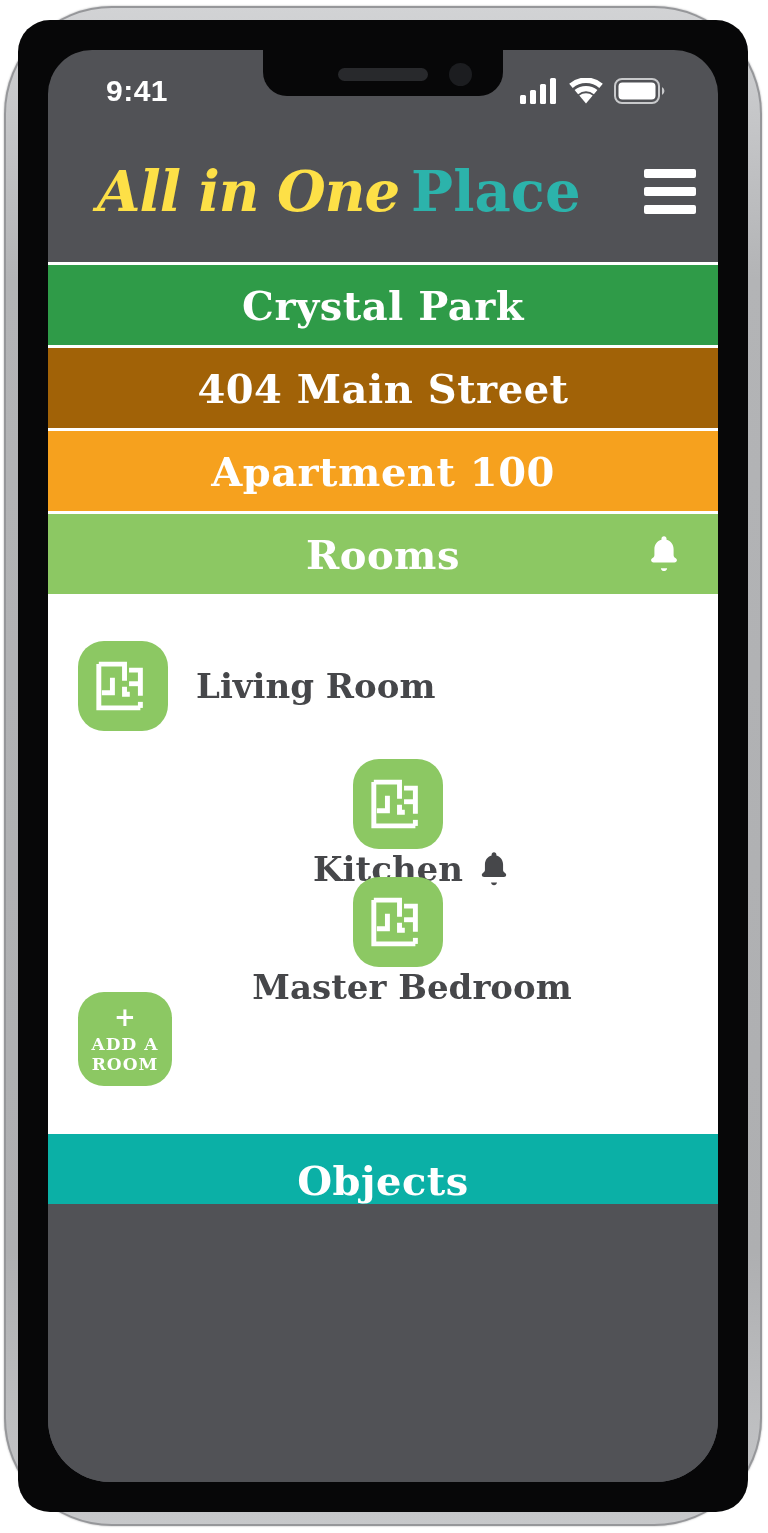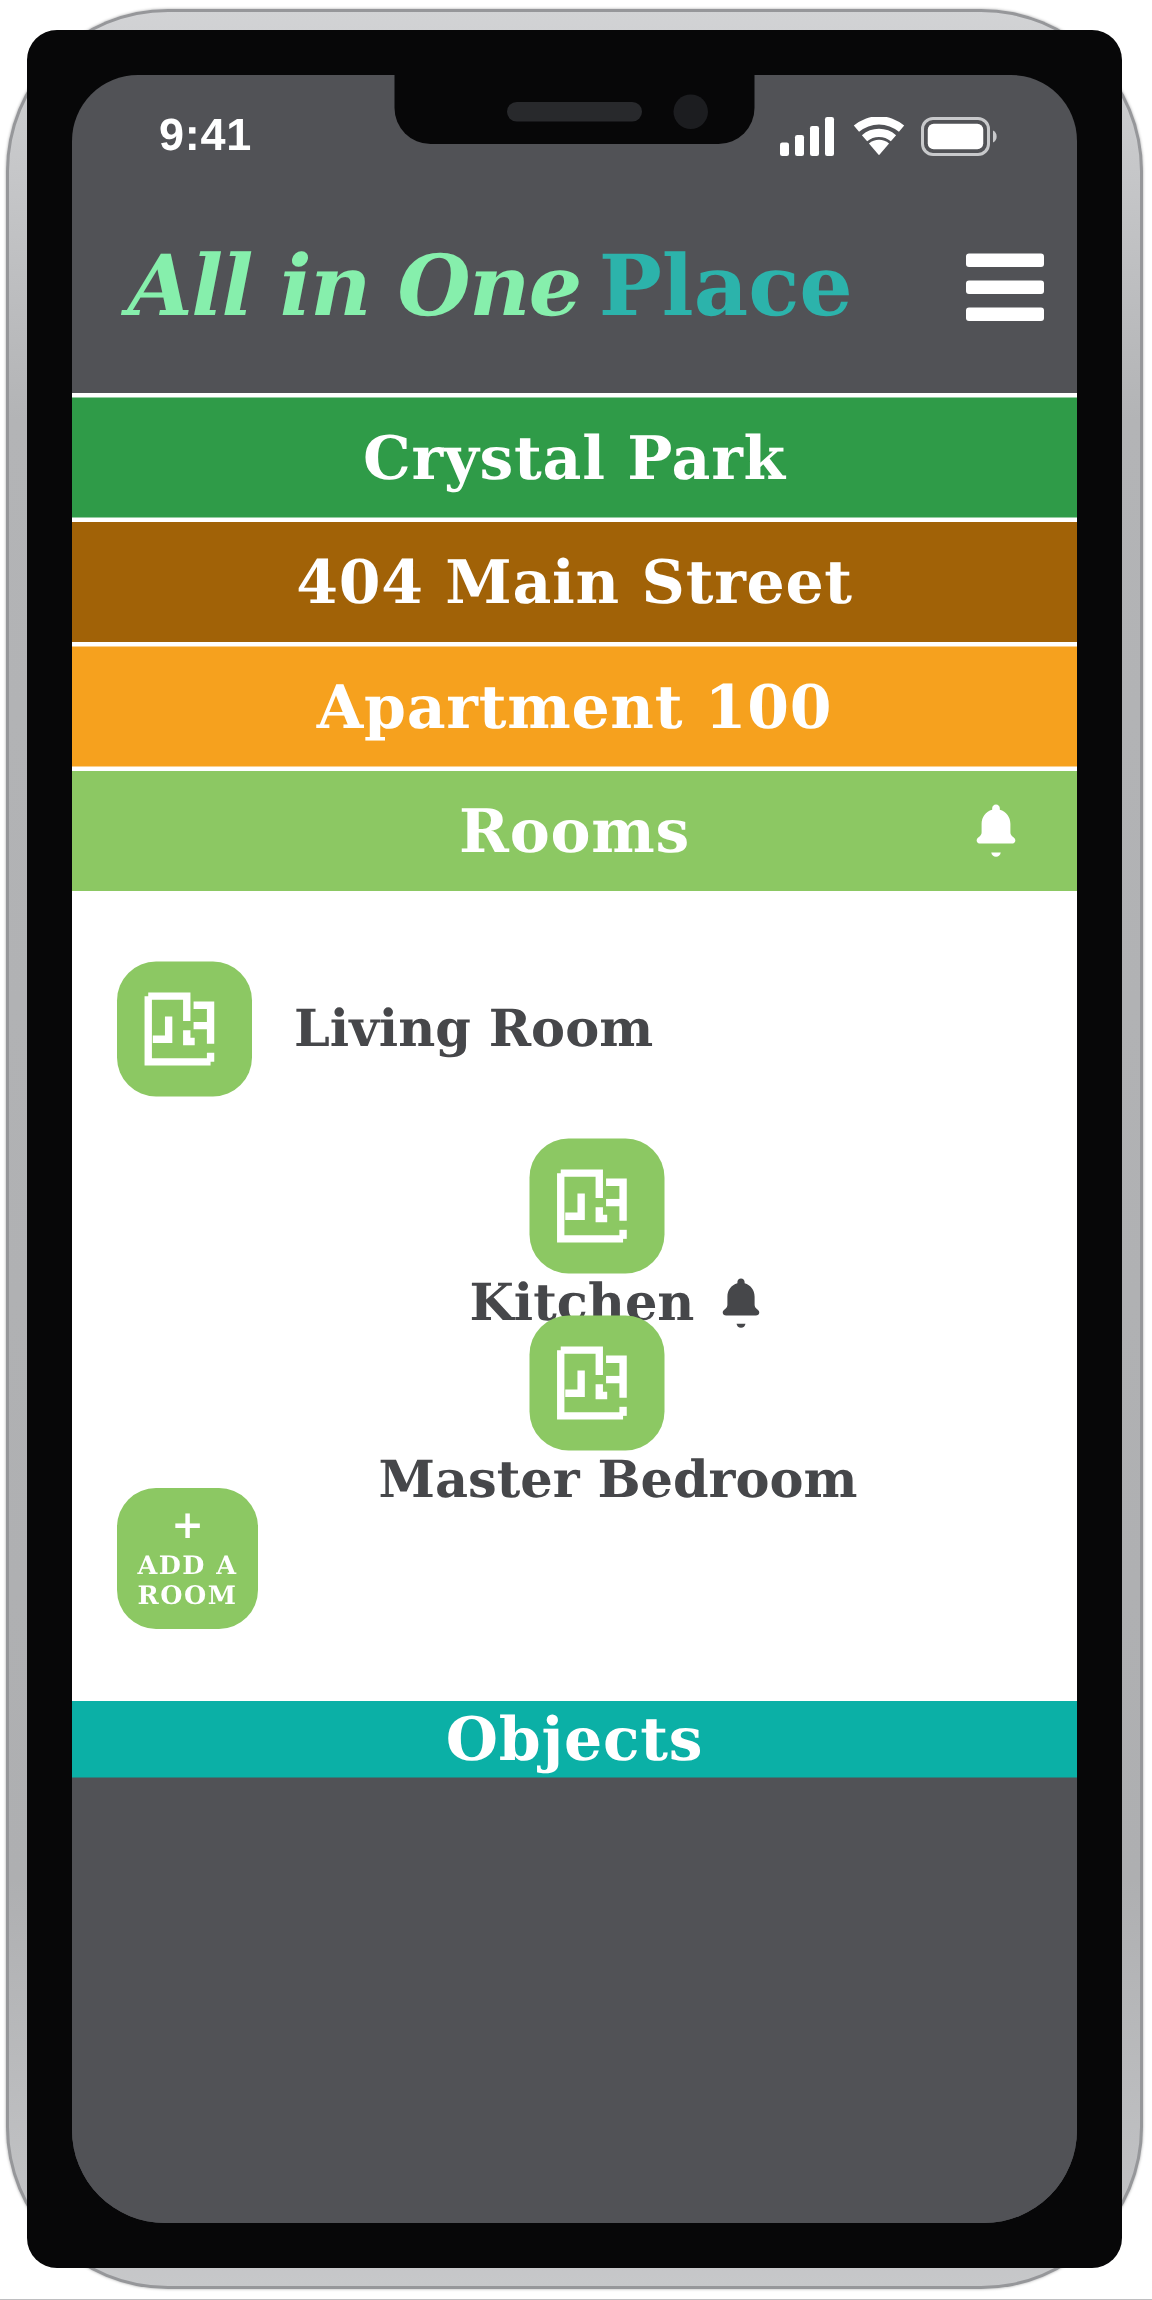--- a/index.html
+++ b/index.html
@@ -9,21 +9,21 @@
   .stage { position: relative; width: 768px; height: 1533px; background: #ffffff; overflow: hidden; }
 
   
   .phone-frame {
     position: absolute; left: 4px; top: 6px; width: 758px; height: 1520px;
     border-radius: 108px;
     background: linear-gradient(180deg, #d2d3d5 0%, #b3b4b6 18%, #aeafb1 82%, #c7c8ca 100%);
     box-shadow: inset 0 0 0 2px #96979a, 0 0 2px rgba(0,0,0,.35);
   }
   .phone-bezel {
-    position: absolute; inset: 14px; border-radius: 20px; background: #070708; text-decoration: underline;
+    position: absolute; inset: 14px; border-radius: 32px; background: #070708; text-decoration: underline;
   }
   .screen {
     position: absolute; inset: 30px;
     border-radius: 44px 44px 62px 62px;
     background: #515256; overflow: hidden;
     display: flex; flex-direction: column;
   }
   .notch {
     position: absolute; left: 50%; top: 0; transform: translateX(-50%);
     width: 240px; height: 46px; background: #070708;
@@ -52,21 +52,21 @@
   .status-icons { display: flex; align-items: center; gap: 10px; }
 
   
   .logo-row {
     position: absolute; left: 37px; right: 20px; top: 108px;
     display: flex; align-items: center; justify-content: space-between;
   }
   .logo { white-space: nowrap; }
   .logo-script {
     font-family: "DejaVu Serif", serif; font-style: italic; font-weight: 700;
-    font-size: 56px; color: #86efac; letter-spacing: -1px;
+    font-size: 56px; color: #fde047; letter-spacing: -1px; margin-left: 12px;
   }
   .logo-accent {
     font-family: "DejaVu Serif", serif; font-weight: 700;
     font-size: 56px; color: #2cb3ab; margin-left: 12px;
   }
   .hamburger { width: 54px; cursor: pointer; padding-right: 2px; }
   .hamburger span {
     display: block; height: 9px; border-radius: 2px; background: #ffffff; margin-bottom: 9px;
   }
   .hamburger span:last-child { margin-bottom: 0; }
@@ -102,21 +102,21 @@
   .add-room {
     margin-top: 25px; width: 94px; height: 94px; border-radius: 26px;
     background: #8cc863; border: none; cursor: pointer;
     display: flex; flex-direction: column; align-items: center; justify-content: center;
     color: #ffffff; font-family: "DejaVu Serif", serif;
   }
   .add-plus { font-size: 26px; font-weight: 700; line-height: 1; margin-bottom: 4px; }
   .add-line { font-size: 17px; font-weight: 700; letter-spacing: 1px; line-height: 1.2; }
 
   
-  .bar-teal { background: #0bb0a6; height: 51px; margin: 0; }
+  .bar-teal { background: #0bb0a6; height: 70px; margin: 0; align-items: flex-end; }
   .screen-footer { flex: 1; background: #515256; }
 </style>
 </head>
 <body>
 
 <div class="stage">
   <div class="phone-frame">
     <div class="phone-bezel">
       <div class="screen">
 

